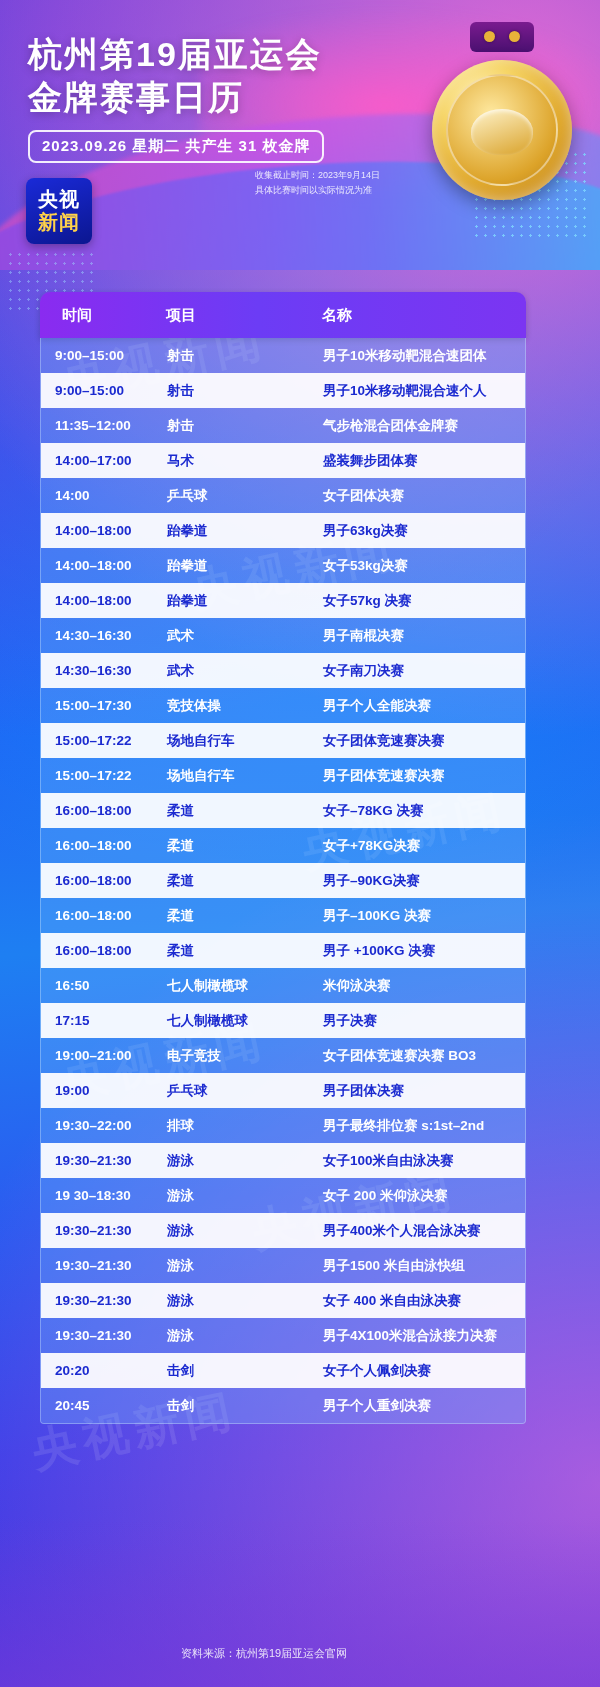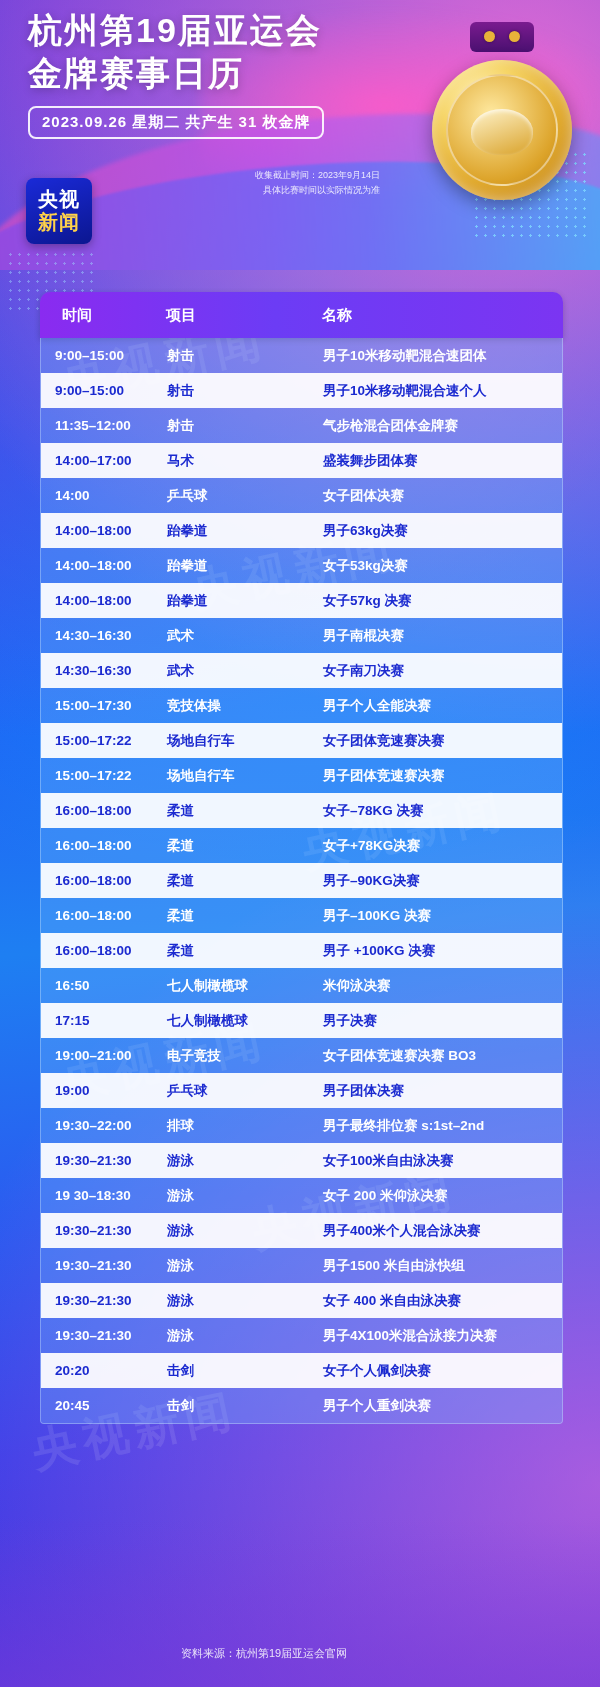--- a/index.html
+++ b/index.html
@@ -50,33 +50,33 @@
     background-image:radial-gradient(#9fd8ff 1.2px, transparent 1.3px);
     background-size:9px 9px;opacity:.45;
   }
   
   .wm{
     position:absolute;color:rgba(255,255,255,.10);font-weight:bold;
     font-size:46px;letter-spacing:6px;white-space:nowrap;pointer-events:none;
     transform:rotate(-12deg);
   }
   
-  .title-wrap{position:absolute;left:28px;top:9px;z-index:5;}
+  .title-wrap{position:absolute;left:28px;top:33px;z-index:5;}
   .title-line{
     font-size:34px;font-weight:bold;color:#fff;line-height:1.25;
     letter-spacing:2px;text-shadow:0 2px 8px rgba(0,0,0,.25);
   }
   .subtitle-box{
     margin-top:12px;display:inline-block;border:2px solid rgba(255,255,255,.9);
     border-radius:8px;padding:5px 12px;color:#fff;font-size:15px;font-weight:bold;
     letter-spacing:1px;
   }
   .notes{
     position:absolute;left:255px;top:168px;color:rgba(255,255,255,.85);
-    font-size:9px;line-height:1.7;z-index:5;text-align:right;
+    font-size:9px;line-height:1.7;z-index:5;text-align:left;
   }
   
   .logo{
     position:absolute;left:26px;top:178px;width:66px;height:66px;border-radius:8px;
     background:linear-gradient(160deg,#1a2ad8,#0b1690);
     box-shadow:0 3px 10px rgba(0,0,0,.3);
     display:flex;flex-direction:column;align-items:center;justify-content:center;
     z-index:6;
   }
   .logo span{color:#fff;font-size:20px;font-weight:bold;line-height:1.15;letter-spacing:1px;}
@@ -106,21 +106,21 @@
     border-radius:6px;z-index:5;
   }
   .ribbon:before,.ribbon:after{
     content:"";position:absolute;top:9px;width:11px;height:11px;border-radius:50%;
     background:#e8b33a;box-shadow:0 0 3px rgba(0,0,0,.4);
   }
   .ribbon:before{left:14px;}
   .ribbon:after{right:14px;}
   
   .table-card{
-    position:absolute;left:40px;top:292px;width:523px;z-index:7;
+    position:absolute;left:40px;top:292px;width:486px;z-index:7;
   }
   .thead{
     display:flex;align-items:center;height:46px;border-radius:10px 10px 0 0;
     background:linear-gradient(90deg,#8a2bf0,#6c3cf5 45%,#7b35f2);
     color:#fff;font-size:15px;font-weight:bold;
     box-shadow:0 2px 6px rgba(0,0,0,.2);
   }
   .tbody{
     border:1px solid rgba(180,220,255,.55);border-top:none;
     border-radius:0 0 4px 4px;overflow:hidden;

